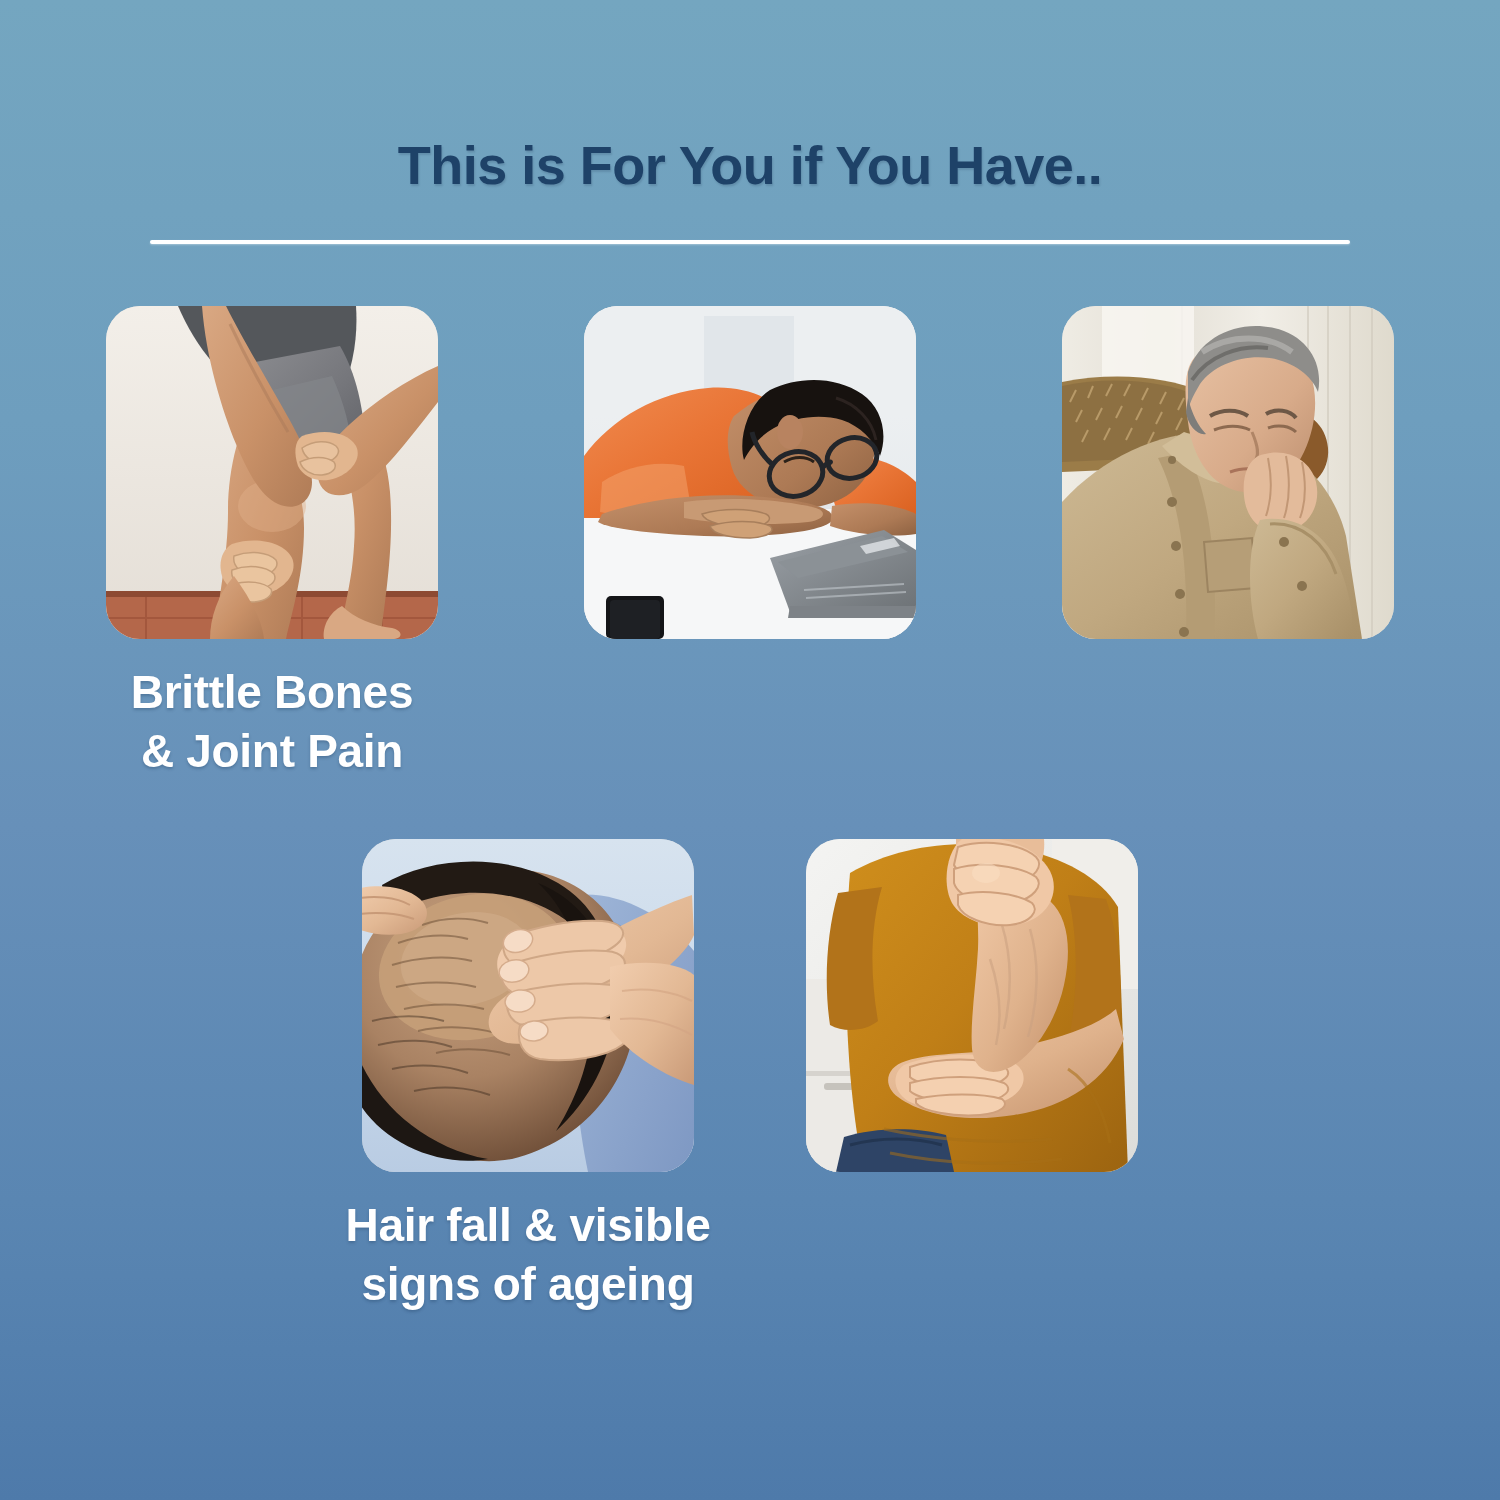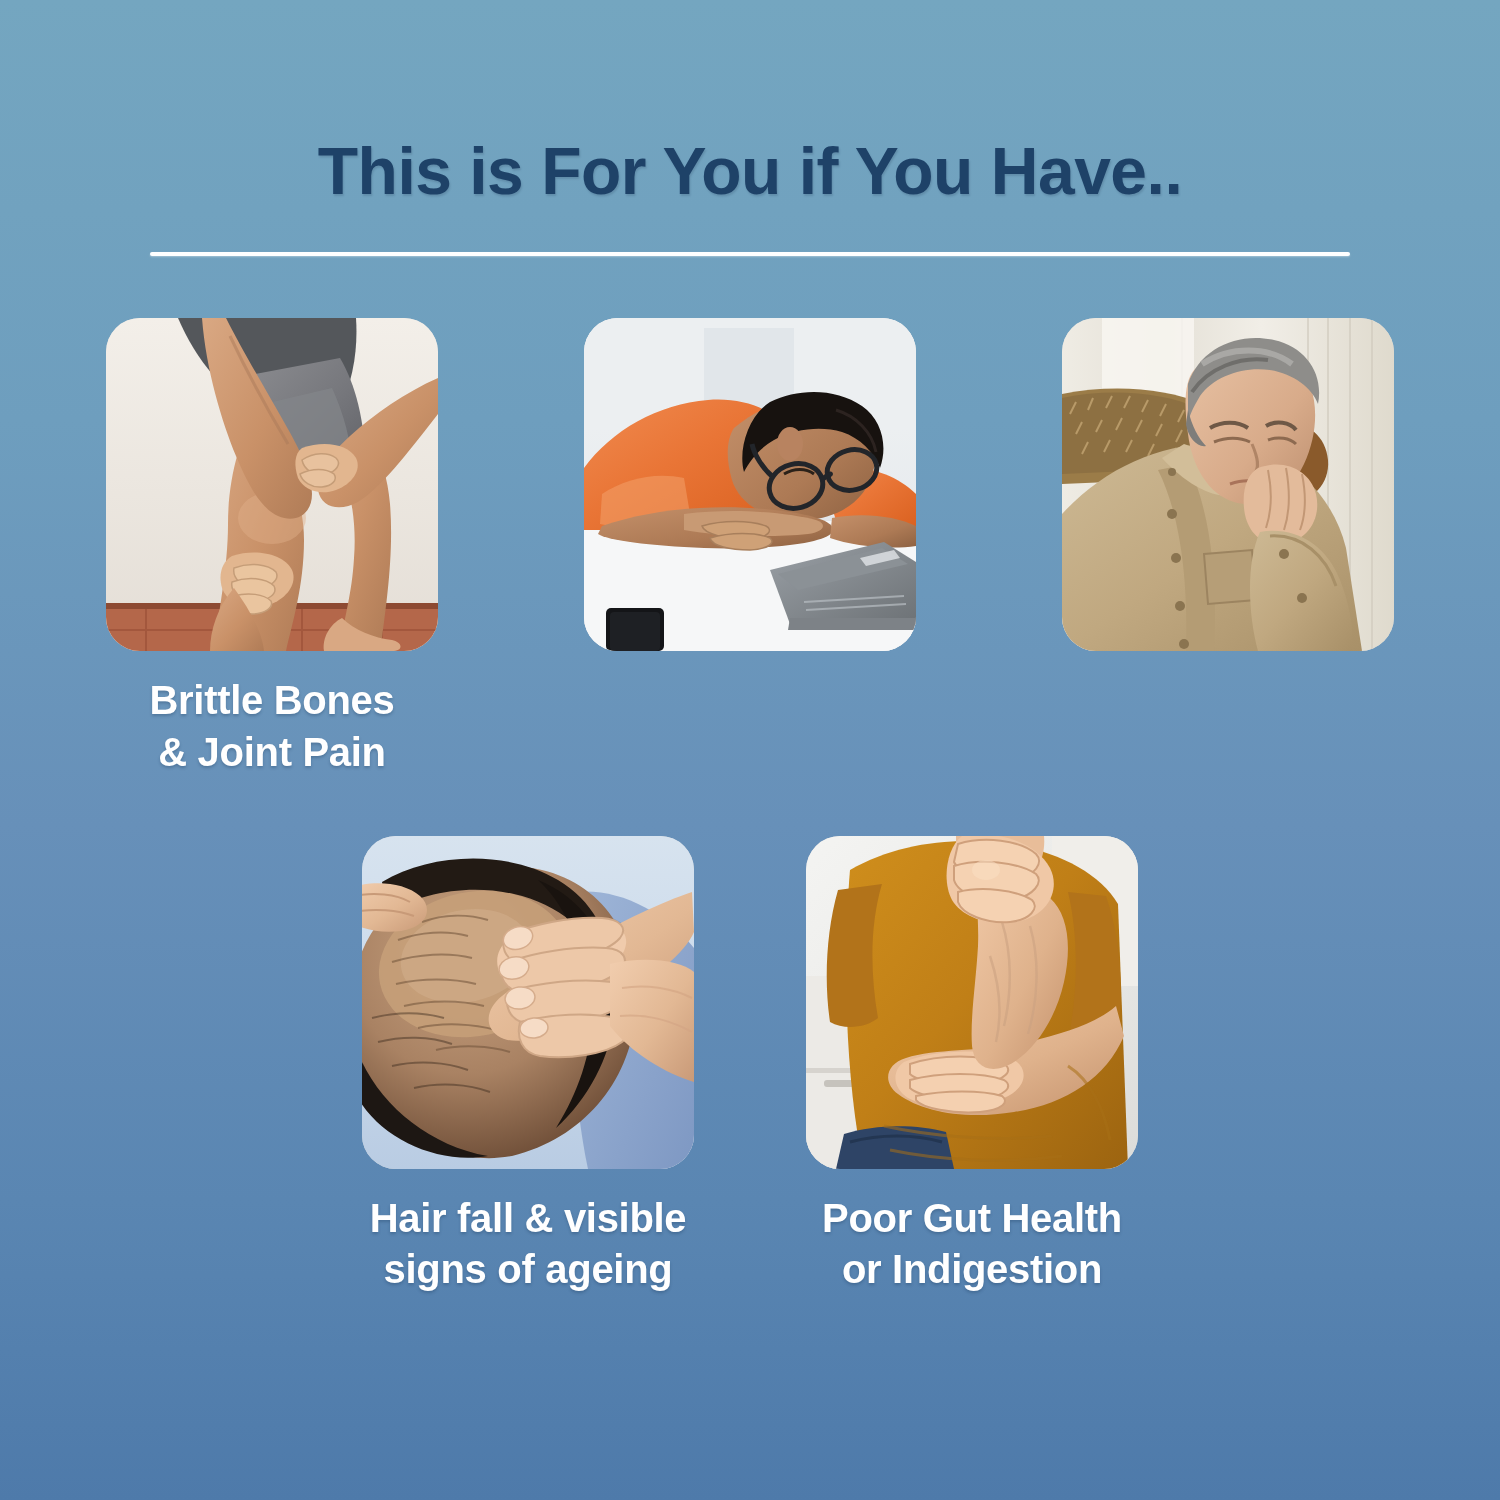--- a/index.html
+++ b/index.html
@@ -22,21 +22,21 @@
   }
 
   
   .header {
     padding-top: 138px;
     text-align: center;
   }
 
   .page-title {
     font-family: "Liberation Sans", sans-serif;
-    font-size: 66px;
+    font-size: 54px;
     font-weight: bold;
     color: #1E4268;
     letter-spacing: -0.5px;
     line-height: 1.02;
     text-shadow: 1px 2px 2px rgba(30,50,80,0.18);
   }
 
   .title-divider {
     width: 1200px;
     height: 4px;
@@ -75,21 +75,21 @@
     position: relative;
     background: #d9d9d9;
   }
 
   .photo svg { display: block; width: 100%; height: 100%; }
 
   .caption {
     margin-top: 24px;
     text-align: center;
     color: #ffffff;
-    font-size: 40px;
+    font-size: 46px;
     font-weight: bold;
     line-height: 1.28;
     letter-spacing: -0.3px;
     text-shadow: 0 2px 3px rgba(25,55,90,0.30);
     white-space: pre-line;
     width: 420px;
   }
 
   
   .cell:nth-child(1) .caption { width: 400px; }
@@ -519,18 +519,16 @@
             <path d="M38 298 C70 288 110 288 140 296 L148 333 L30 333 Z" fill="#2e4466"></path>
             <path d="M44 306 C74 298 108 298 136 306" stroke="#233652" stroke-width="3" fill="none"></path>
 
             <g stroke="#a86f16" stroke-width="3" opacity="0.55" fill="none">
               <path d="M78 290 C124 300 186 306 246 300"></path>
               <path d="M84 314 C132 324 194 328 256 320"></path>
               <path d="M262 230 C284 244 298 272 304 304"></path>
             </g>
           </svg>
         </div>
-        <div class="caption">Poor Gut Health
-or Indigestion</div>
       </div>
     </div>
   </div>
 </div>
 
 </body></html>

